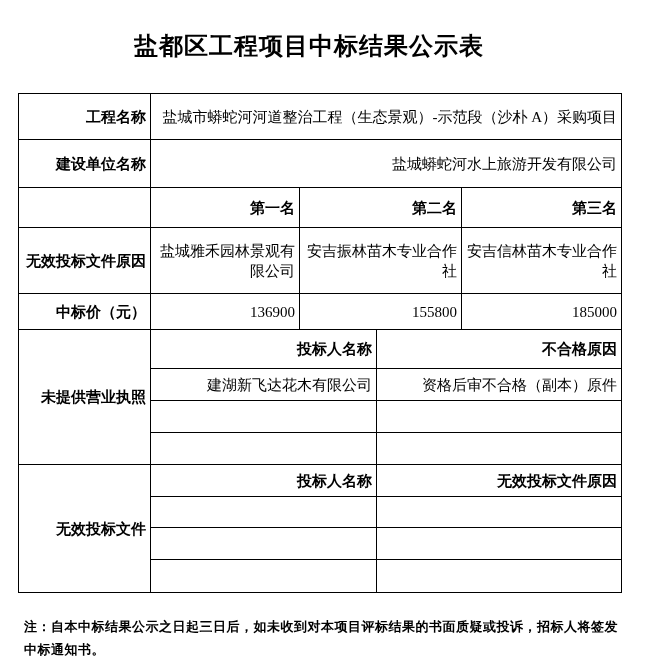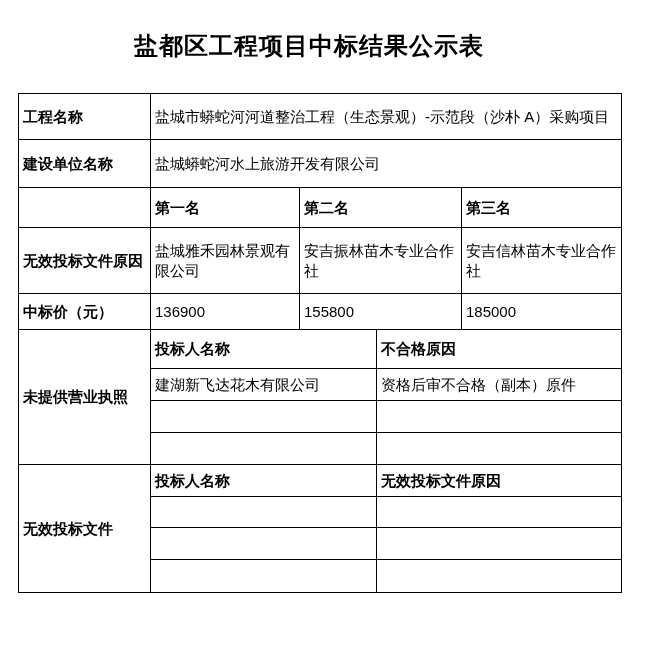--- a/index.html
+++ b/index.html
@@ -1,40 +1,40 @@
 <!DOCTYPE html>
 <html><head>
 <meta charset="utf-8">
 <style>
   html, body { margin: 0; padding: 0; background: #ffffff; }
   .page {
     width: 648px;
     height: 661px;
     background: #ffffff;
     color: #000000;
-    font-family: Liberation Sans, sans-serif;
+    font-family: Liberation Serif, serif;
     overflow: hidden;
   }
   .title {
     margin: 33px 30px 0 0;
     text-align: center;
     font-size: 24px;
     font-weight: bold;
     letter-spacing: 1px;
     line-height: 26px;
   }
   table.bid-table {
     border-collapse: collapse;
     table-layout: fixed;
     margin: 34px 0 0 18px;
     width: 603px;
   }
   table.bid-table td {
     border: 1px solid #000000;
-    text-align: left;
+    text-align: right;
     vertical-align: middle;
     font-size: 15px;
     line-height: 20px;
     padding: 2px 4px;
     word-break: break-all;
     overflow: hidden;
   }
   td.b { font-weight: bold; }
   tr.h46 { height: 46px; }
   tr.h48 { height: 48px; }
@@ -127,14 +127,15 @@
         <td colspan="2"></td>
         <td colspan="2"></td>
       </tr>
       <tr class="h33">
         <td colspan="2"></td>
         <td colspan="2"></td>
       </tr>
     </tbody>
   </table>
 
+  <div class="note">注：自本中标结果公示之日起三日后，如未收到对本项目评标结果的书面质疑或投诉，招标人将签发中标通知书。</div>
 
 </div>
 
 </body></html>

